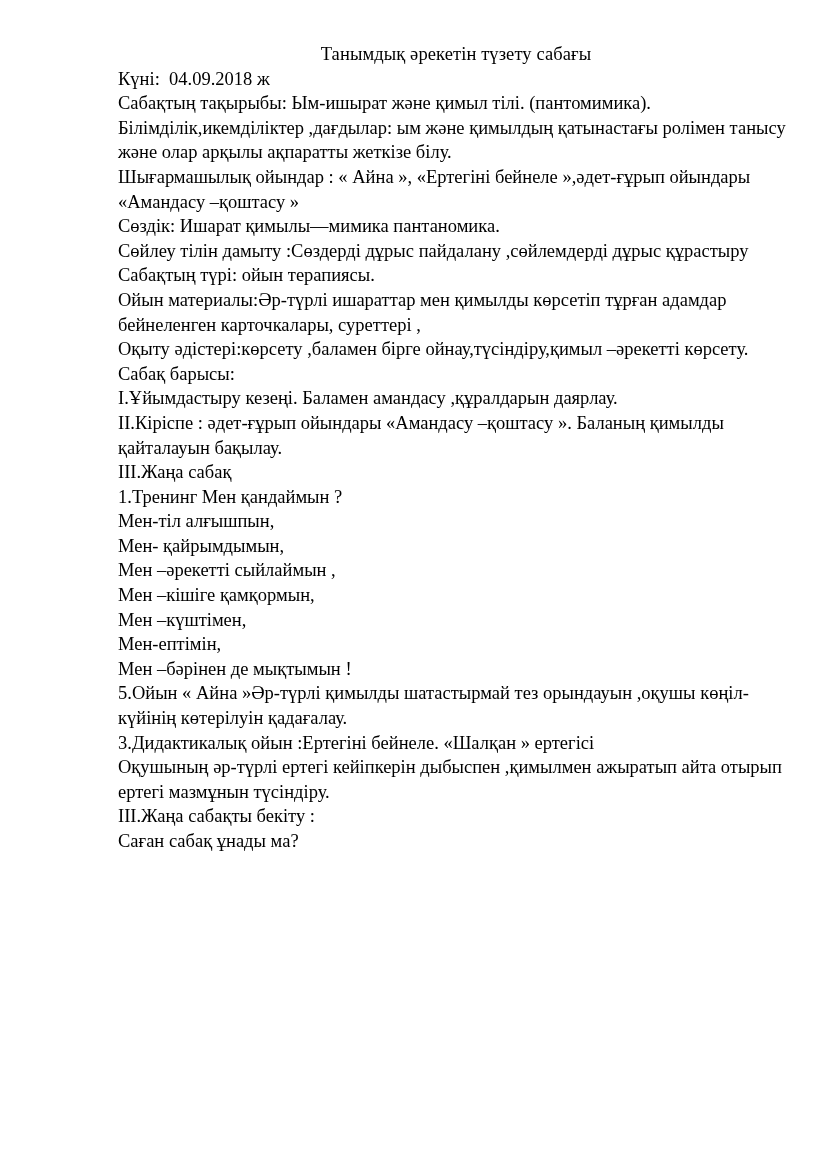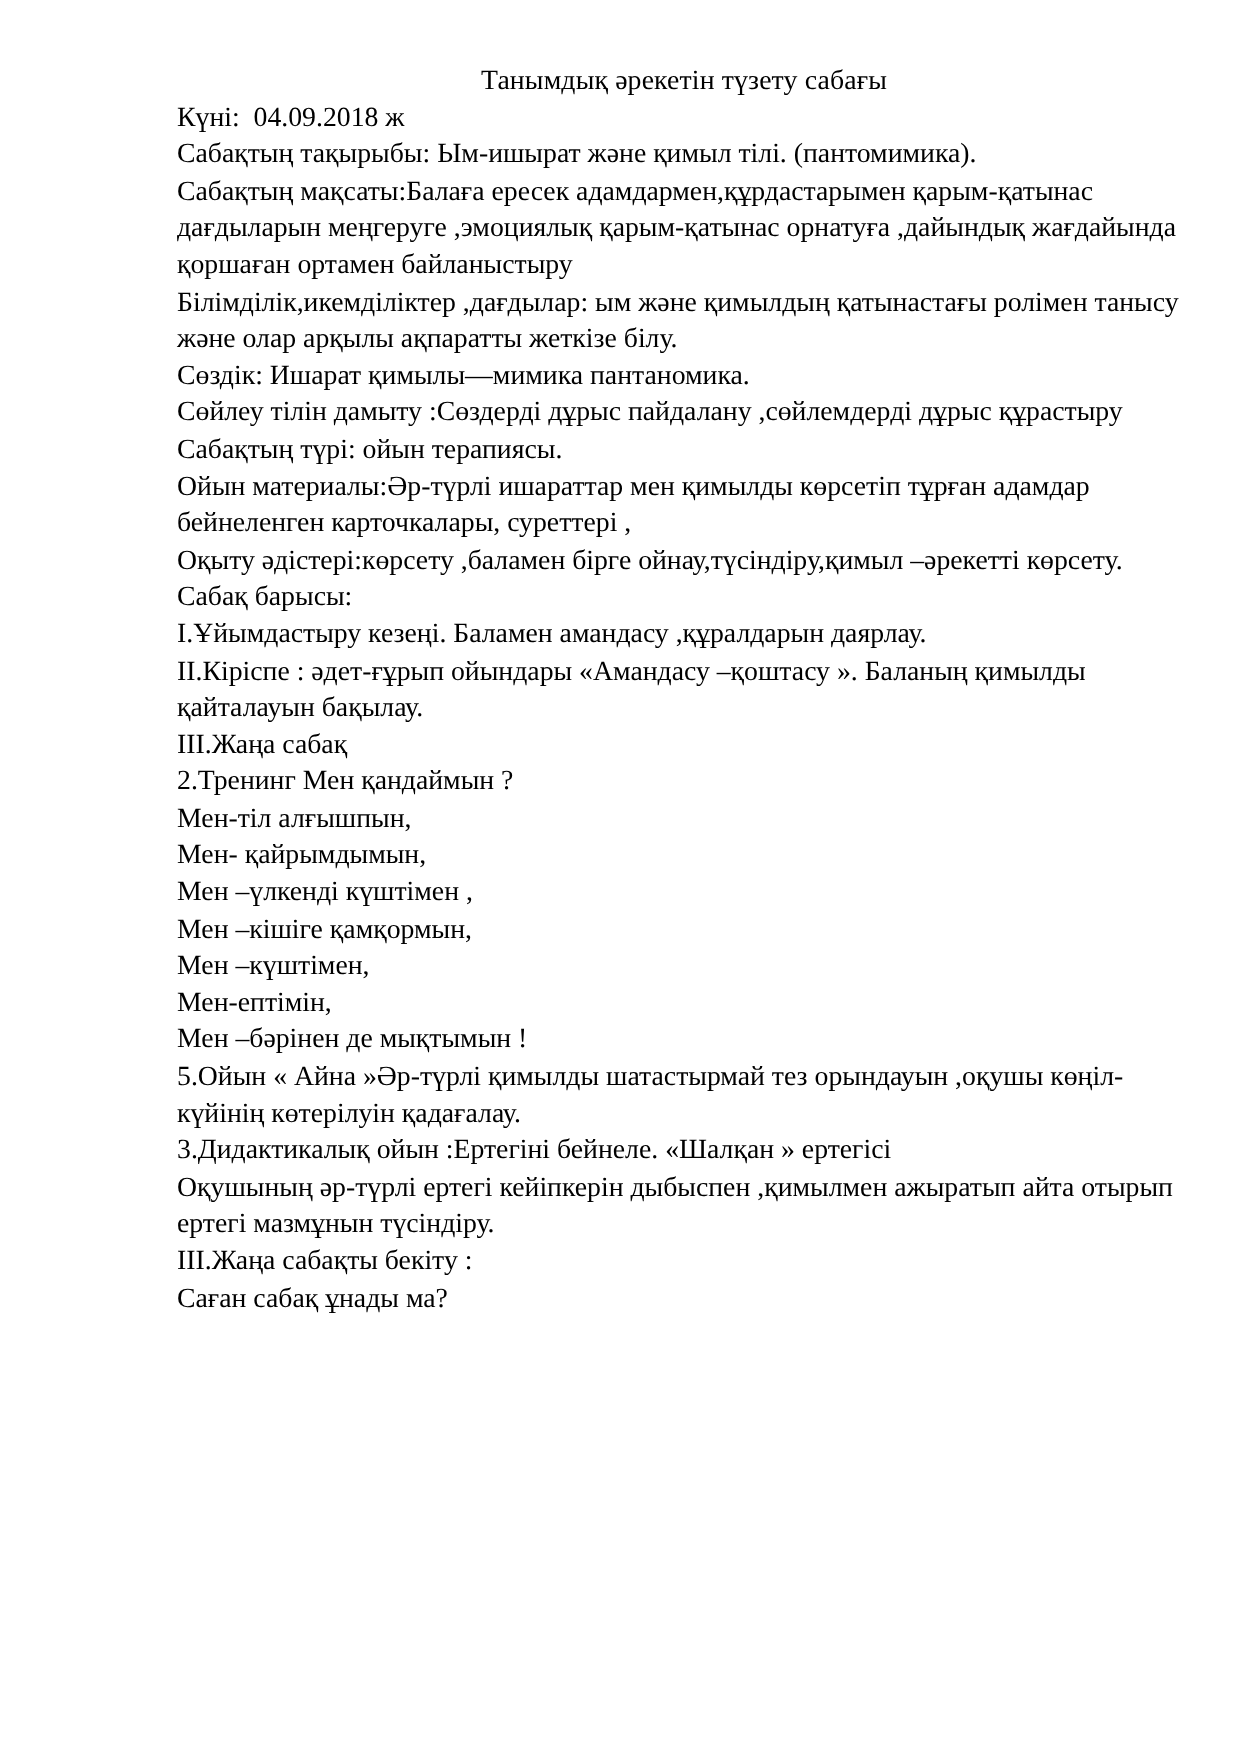--- a/index.html
+++ b/index.html
@@ -59,50 +59,50 @@
 
 <div class="page">
   <div class="doc-body">
 
     <h1 class="doc-title">Танымдық әрекетін түзету сабағы</h1>
 
     <p class="para">Күні:  04.09.2018 ж</p>
 
     <p class="para">Сабақтың тақырыбы: Ым-ишырат және қимыл тілі. (пантомимика).</p>
 
-    <p class="para">Сабақтың мақсаты:Балаға ересек адамдармен,құрдастарымен қарым-қатынас дағдыларын меңгеруге ,эмоциялық қарым-қатынас орнатуға ,дайындық жағдайында қоршаған ортамен байланыстыру</p>
 
     <p class="para">Білімділік,икемділіктер ,дағдылар: ым және қимылдың қатынастағы ролімен танысу және олар арқылы ақпаратты жеткізе білу.</p>
 
+    <p class="para">Шығармашылық ойындар : « Айна », «Ертегіні бейнеле »,әдет-ғұрып ойындары «Амандасу –қоштасу »</p>
 
     <p class="para">Сөздік: Ишарат қимылы—мимика пантаномика.</p>
 
     <p class="para">Сөйлеу тілін дамыту :Сөздерді дұрыс пайдалану ,сөйлемдерді дұрыс құрастыру</p>
 
     <p class="para">Сабақтың түрі: ойын терапиясы.</p>
 
     <p class="para">Ойын материалы:Әр-түрлі ишараттар мен қимылды көрсетіп тұрған адамдар бейнеленген карточкалары, суреттері ,</p>
 
     <p class="para">Оқыту әдістері:көрсету ,баламен бірге ойнау,түсіндіру,қимыл –әрекетті көрсету.</p>
 
     <p class="para">Сабақ барысы:</p>
 
     <p class="para">І.Ұйымдастыру кезеңі. Баламен амандасу ,құралдарын даярлау.</p>
 
     <p class="para">ІІ.Кіріспе : әдет-ғұрып ойындары «Амандасу –қоштасу ». Баланың қимылды қайталауын бақылау.</p>
 
     <p class="para">ІІІ.Жаңа сабақ</p>
 
-    <p class="para">2.Тренинг Мен қандаймын ?</p>
+    <p class="para">1.Тренинг Мен қандаймын ?</p>
 
     <p class="para">Мен-тіл алғышпын,</p>
 
     <p class="para">Мен- қайрымдымын,</p>
 
-    <p class="para">Мен –үлкенді күштімен ,</p>
+    <p class="para">Мен –әрекетті сыйлаймын ,</p>
 
     <p class="para">Мен –кішіге қамқормын,</p>
 
     <p class="para">Мен –күштімен,</p>
 
     <p class="para">Мен-ептімін,</p>
 
     <p class="para">Мен –бәрінен де мықтымын !</p>
 
     <p class="para">5.Ойын « Айна »Әр-түрлі қимылды шатастырмай тез орындауын ,оқушы көңіл-күйінің көтерілуін қадағалау.</p>

